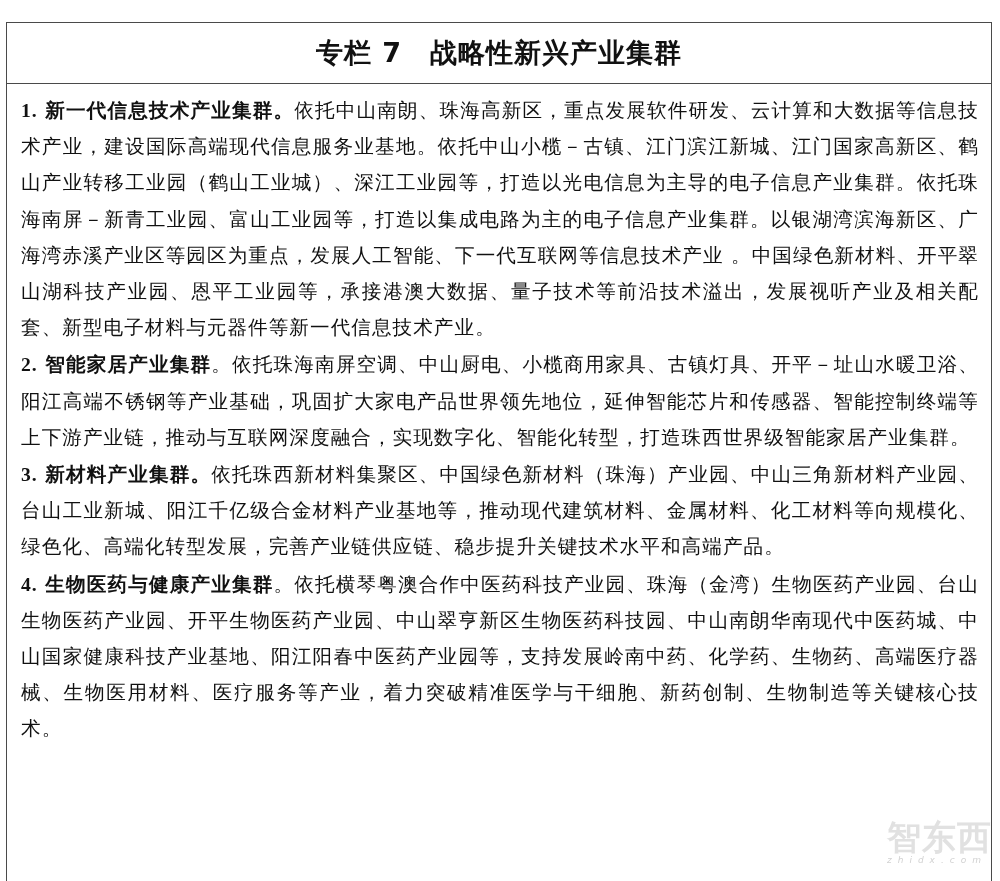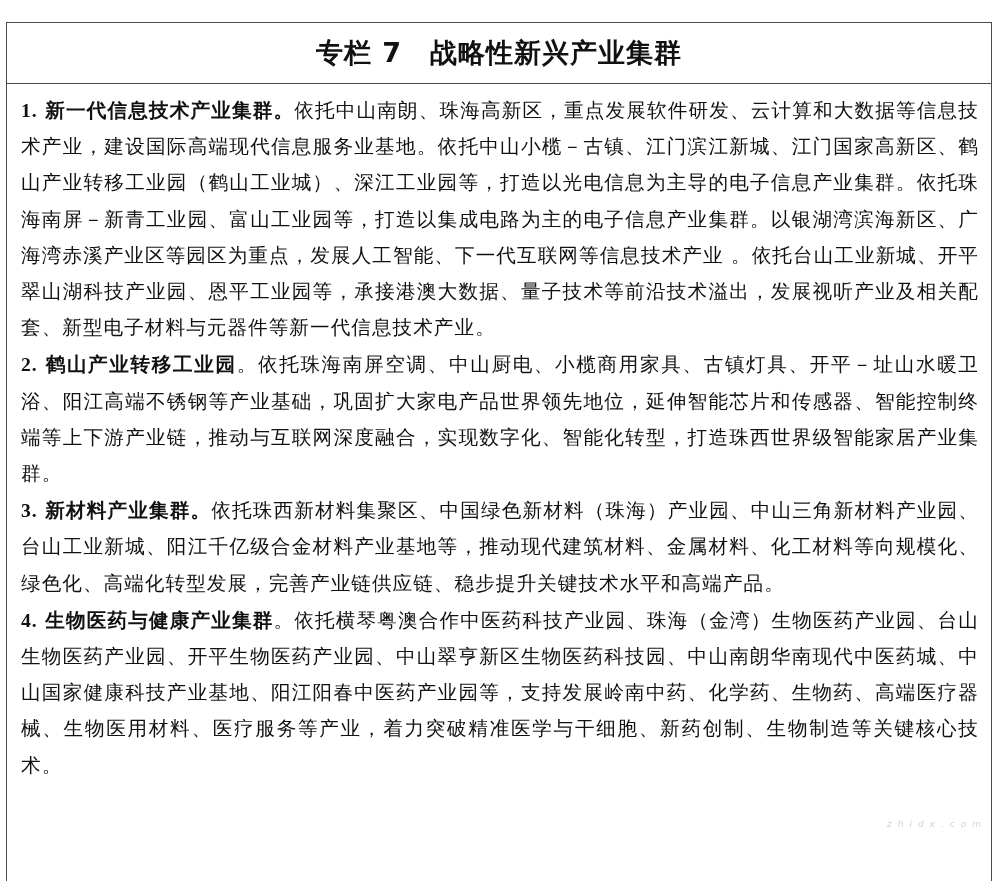--- a/index.html
+++ b/index.html
@@ -84,22 +84,23 @@
     }
   </style>
 </head>
 <body>
 
 <div class="box">
   <div class="title-row">
     <span class="title">专栏 7　战略性新兴产业集群</span>
   </div>
   <div class="content">
-    <p class="para"><span class="num">1.</span> <span class="head">新一代信息技术产业集群。</span><span>依托中山南朗、珠海高新区，重点发展软件研发、云计算和大数据等信息技术产业，建设国际高端现代信息服务业基地。依托中山小榄－古镇、江门滨江新城、江门国家高新区、鹤山产业转移工业园（鹤山工业城）、深江工业园等，打造以光电信息为主导的电子信息产业集群。依托珠海南屏－新青工业园、富山工业园等，打造以集成电路为主的电子信息产业集群。以银湖湾滨海新区、广海湾赤溪产业区等园区为重点，发展人工智能、下一代互联网等信息技术产业 。依托台山工业新城、开平翠山湖科技产业园、恩平工业园等，承接港澳大数据、量子技术等前沿技术溢出，发展视听产业及相关配套、新型电子材料与元器件等新一代信息技术产业。</span></p>
-    <p class="para"><span class="num">2.</span> <span class="head">鹤山产业转移工业园</span><span>。依托珠海南屏空调、中山厨电、小榄商用家具、古镇灯具、开平－址山水暖卫浴、阳江高端不锈钢等产业基础，巩固扩大家电产品世界领先地位，延伸智能芯片和传感器、智能控制终端等上下游产业链，推动与互联网深度融合，实现数字化、智能化转型，打造珠西世界级智能家居产业集群。</span></p>
+    <p class="para"><span class="num">1.</span> <span class="head">新一代信息技术产业集群。</span><span>依托中山南朗、珠海高新区，重点发展软件研发、云计算和大数据等信息技术产业，建设国际高端现代信息服务业基地。依托中山小榄－古镇、江门滨江新城、江门国家高新区、鹤山产业转移工业园（鹤山工业城）、深江工业园等，打造以光电信息为主导的电子信息产业集群。依托珠海南屏－新青工业园、富山工业园等，打造以集成电路为主的电子信息产业集群。以银湖湾滨海新区、广海湾赤溪产业区等园区为重点，发展人工智能、下一代互联网等信息技术产业 。中国绿色新材料、开平翠山湖科技产业园、恩平工业园等，承接港澳大数据、量子技术等前沿技术溢出，发展视听产业及相关配套、新型电子材料与元器件等新一代信息技术产业。</span></p>
+    <p class="para"><span class="num">2.</span> <span class="head">智能家居产业集群</span><span>。依托珠海南屏空调、中山厨电、小榄商用家具、古镇灯具、开平－址山水暖卫浴、阳江高端不锈钢等产业基础，巩固扩大家电产品世界领先地位，延伸智能芯片和传感器、智能控制终端等上下游产业链，推动与互联网深度融合，实现数字化、智能化转型，打造珠西世界级智能家居产业集群。</span></p>
     <p class="para"><span class="num">3.</span> <span class="head">新材料产业集群。</span><span>依托珠西新材料集聚区、中国绿色新材料（珠海）产业园、中山三角新材料产业园、台山工业新城、阳江千亿级合金材料产业基地等，推动现代建筑材料、金属材料、化工材料等向规模化、绿色化、高端化转型发展，完善产业链供应链、稳步提升关键技术水平和高端产品。</span></p>
     <p class="para"><span class="num">4.</span> <span class="head">生物医药与健康产业集群</span><span>。依托横琴粤澳合作中医药科技产业园、珠海（金湾）生物医药产业园、台山生物医药产业园、开平生物医药产业园、中山翠亨新区生物医药科技园、中山南朗华南现代中医药城、中山国家健康科技产业基地、阳江阳春中医药产业园等，支持发展岭南中药、化学药、生物药、高端医疗器械、生物医用材料、医疗服务等产业，着力突破精准医学与干细胞、新药创制、生物制造等关键核心技术。</span></p>
   </div>
 </div>
 
 <div class="watermark">
+  <div class="wm-cn">智东西</div>
   <div class="wm-en">zhidx.com</div>
 </div>
 
 </body></html>

